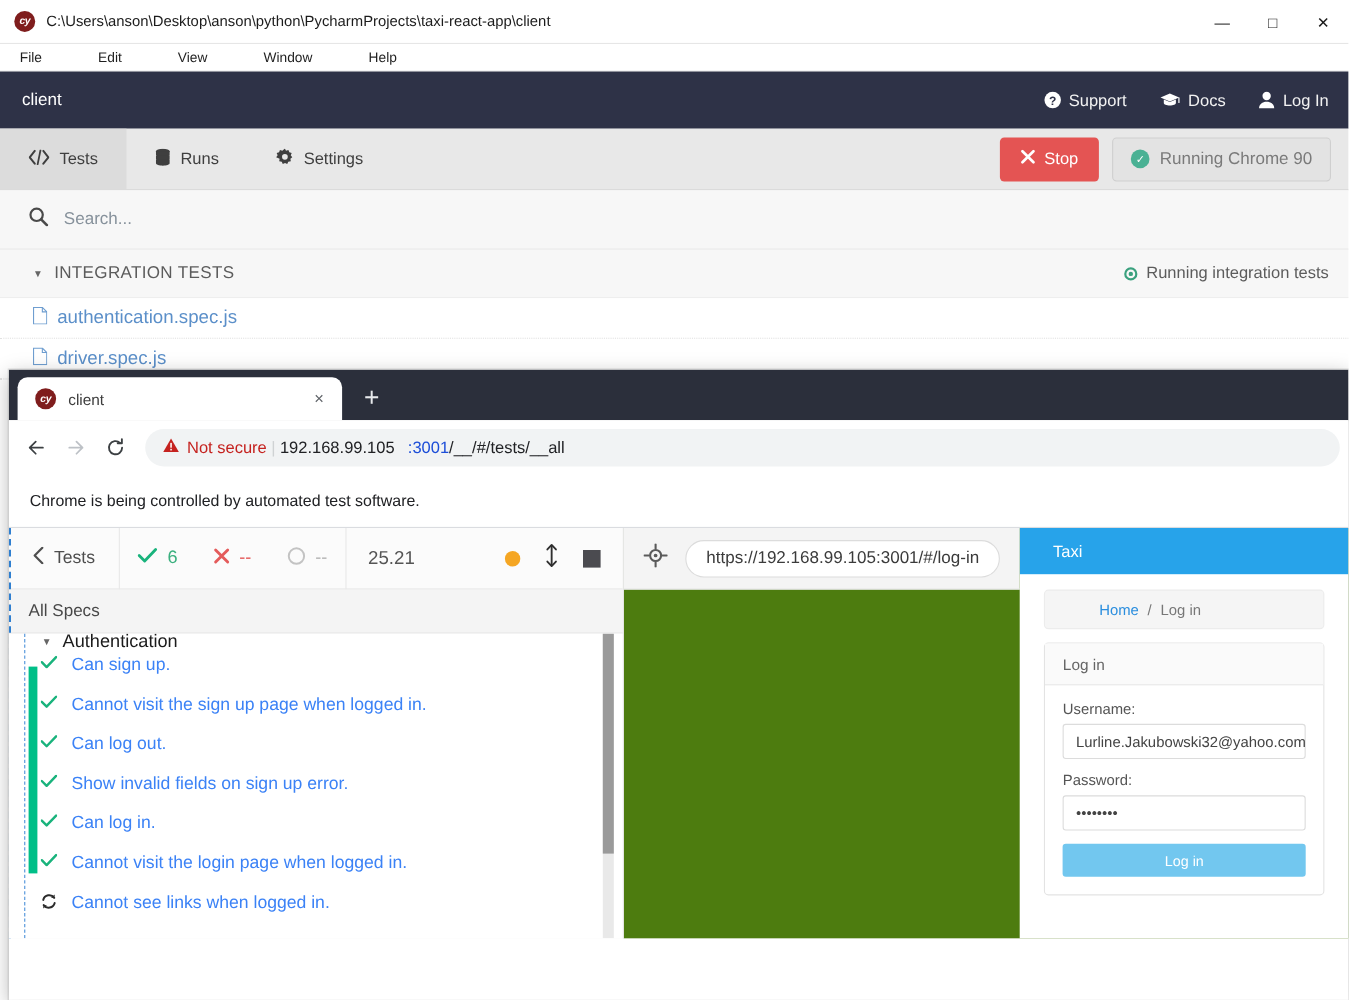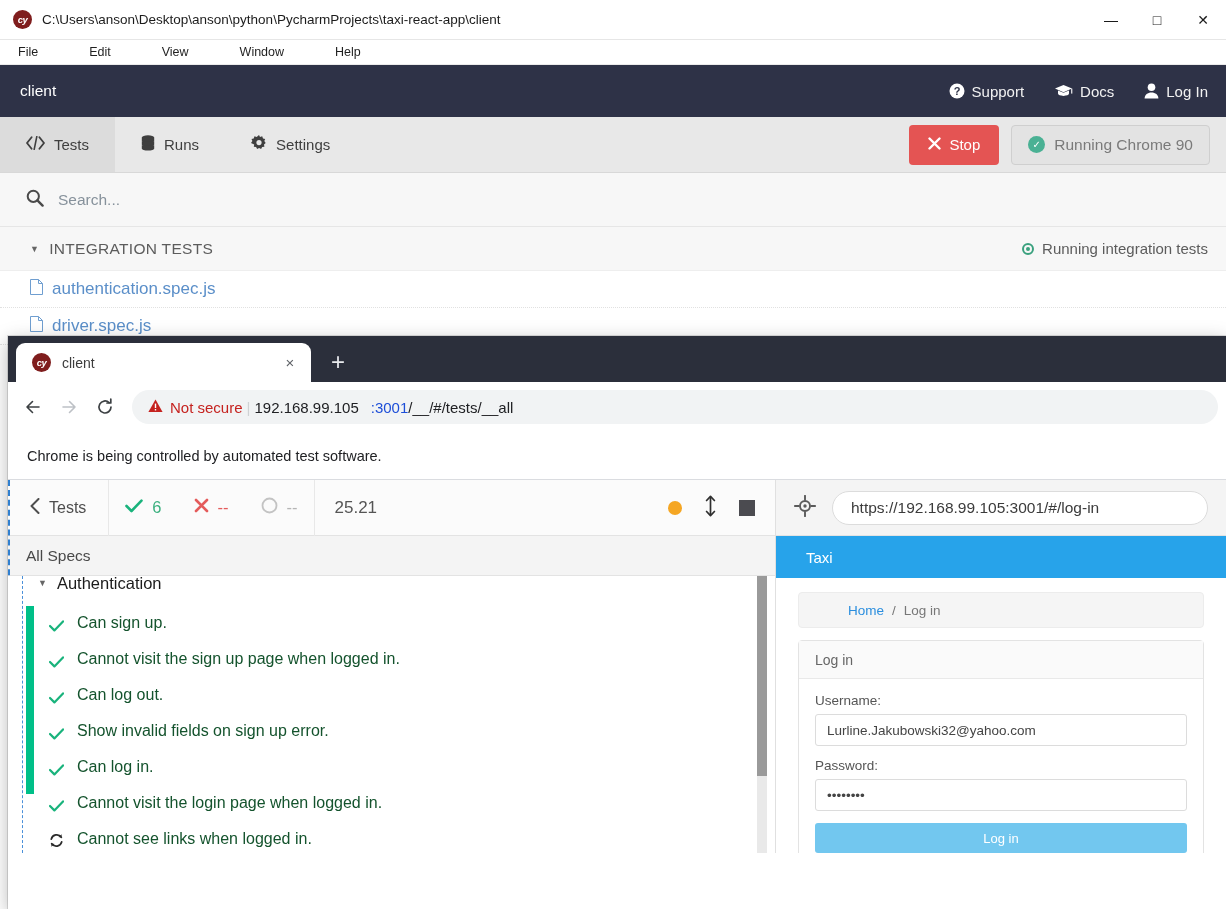--- a/index.html
+++ b/index.html
@@ -127,31 +127,31 @@
   .timer{padding:0 20px;font-size:17px;color:#555;}
   .rnr-right-icons{margin-left:auto;display:flex;align-items:center;gap:22px;padding:0 20px;}
   .orange-dot{width:14px;height:14px;border-radius:50%;background:#f5a623;}
   .sq-stop{width:16px;height:16px;background:#4b4b50;}
 
   .allspecs{height:40px;background:#f4f4f4;border-bottom:1px solid #e3e3e3;
     display:flex;align-items:center;padding-left:18px;font-size:15.5px;color:#484848;}
   .speclist{flex:1;overflow:hidden;position:relative;background:#fff;}
   .suite-row{display:flex;align-items:center;gap:10px;padding-left:30px;height:26px;
     font-size:16.5px;color:#1b1b1b;font-weight:400;}
-  .test-row{display:flex;align-items:flex-end;gap:12px;padding-left:40px;height:36px;
-    font-size:16px;color:#14532d;}
+  .test-row{display:flex;align-items:flex-start;gap:12px;padding-left:28px;height:36px;
+    font-size:16px;color:#3b82f6;}
   .test-row .ic{width:17px;display:flex;justify-content:center;flex:none;}
   .leftbar{position:absolute;left:18px;width:8px;background:#00bf88;}
   .scroll-track{position:absolute;right:8px;top:0;width:10px;height:100%;background:#e9e9e9;}
   .scroll-thumb{position:absolute;right:8px;width:10px;background:#9a9a9a;border-radius:0;}
   .dash-line{position:absolute;left:14px;top:0;bottom:0;width:0;
     border-left:1px dashed #4a90d9;}
 
   
-  .runner-right{flex:1;display:flex;flex-direction:column;background:#4d7c0f;}
+  .runner-right{flex:1;display:flex;flex-direction:row;background:#4d7c0f;}
   .aut-bar{height:56px;display:flex;align-items:center;gap:16px;padding:0 18px;
     border-bottom:1px solid #e3e3e3;background:#f4f4f4;}
   .aut-url{flex:1;height:34px;background:#fff;border:1px solid #dcdcdc;border-radius:17px;
     display:flex;align-items:center;padding:0 18px;font-size:15.5px;color:#3b3b3b;}
   .aut-frame{flex:1;background:#fff;overflow:hidden;}
   .taxi-nav{height:42px;background:#27a3ea;display:flex;align-items:center;
     padding-left:30px;color:#fff;font-size:15px;}
   .taxi-body{padding:14px 22px 0 22px;}
   .crumb{background:#f5f5f5;border:1px solid #ececec;border-radius:4px;height:36px;
     display:flex;align-items:center;gap:8px;padding:0 16px;font-size:13.5px;color:#777;}

